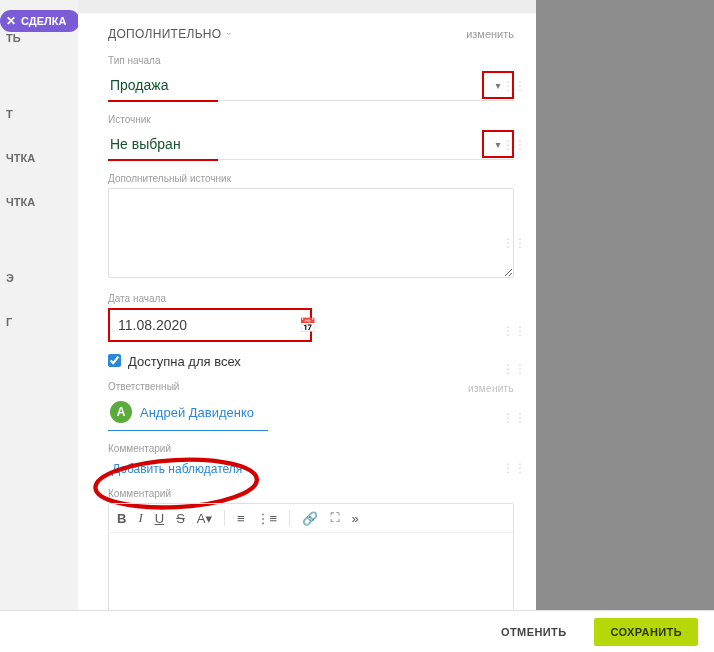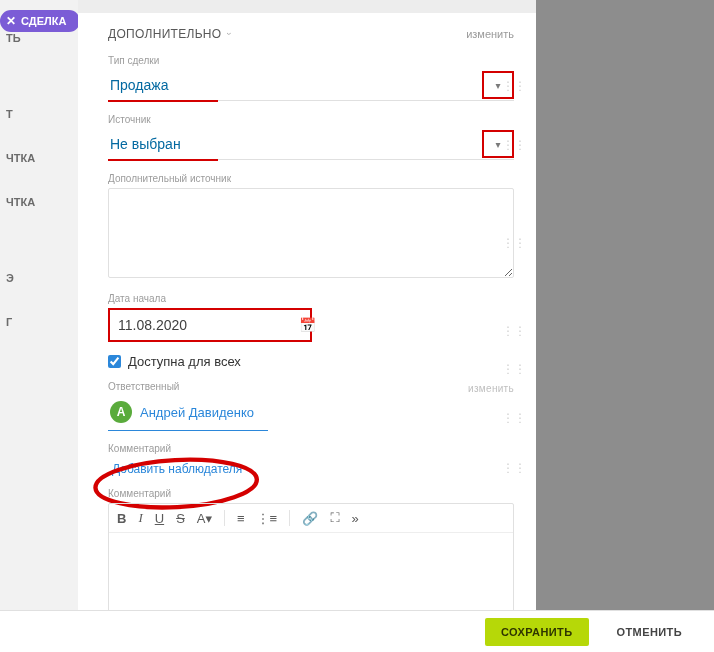--- a/index.html
+++ b/index.html
@@ -120,21 +120,21 @@
 
   .select-wrap {
     display: flex;
     align-items: center;
     border-bottom: 1px solid #e0e0e0;
   }
   .select-value {
     flex: 1;
     padding: 7px 2px;
     font-size: 14px;
-    color: #0369a1;
+    color: #14532d;
     background: transparent;
     border: none;
     outline: none;
   }
   .select-btn {
     width: 32px;
     height: 28px;
     border: 2px solid #d40000;
     display: flex;
     align-items: center;
@@ -180,21 +180,21 @@
     font-size: 14px;
     color: #404040;
   }
   .date-box .cal {
     color: #2fc6f5;
     font-size: 14px;
   }
 
   .check-row {
     display: flex;
-    align-items: center;
+    align-items: flex-start;
     font-size: 13px;
     color: #333;
   }
   .check-row input { margin-right: 7px; accent-color: #2b87da; }
 
   .resp-row {
     display: flex;
     justify-content: space-between;
     align-items: center;
   }
@@ -330,21 +330,21 @@
 
   <div class="panel-top">
     <div class="panel-title">
       <span>ДОПОЛНИТЕЛЬНО</span>
       <span class="chev">›</span>
     </div>
     <span class="panel-toggle">изменить</span>
   </div>
 
   <div class="field">
-    <div class="field-label">Тип сделки</div>
+    <div class="field-label">Тип начала</div>
     <div class="select-wrap">
       <input class="select-value" readonly="" value="Продажа" style="">
       <div class="select-btn">
         <span>▾</span>
       </div>
     </div>
     <div class="red-underline ru-100"></div>
     <span class="drag-dot">⋮⋮</span>
   </div>
 
@@ -421,15 +421,15 @@
         <span class="ico">⛶</span>
         <span class="ico">»</span>
       </div>
       <textarea class="editor-body" style=""></textarea>
     </div>
   </div>
 
 </div>
 
 <div class="footer">
+  <button class="btn btn-cancel">ОТМЕНИТЬ</button>
   <button class="btn btn-save">СОХРАНИТЬ</button>
-  <button class="btn btn-cancel">ОТМЕНИТЬ</button>
 </div>
 
 </body></html>

